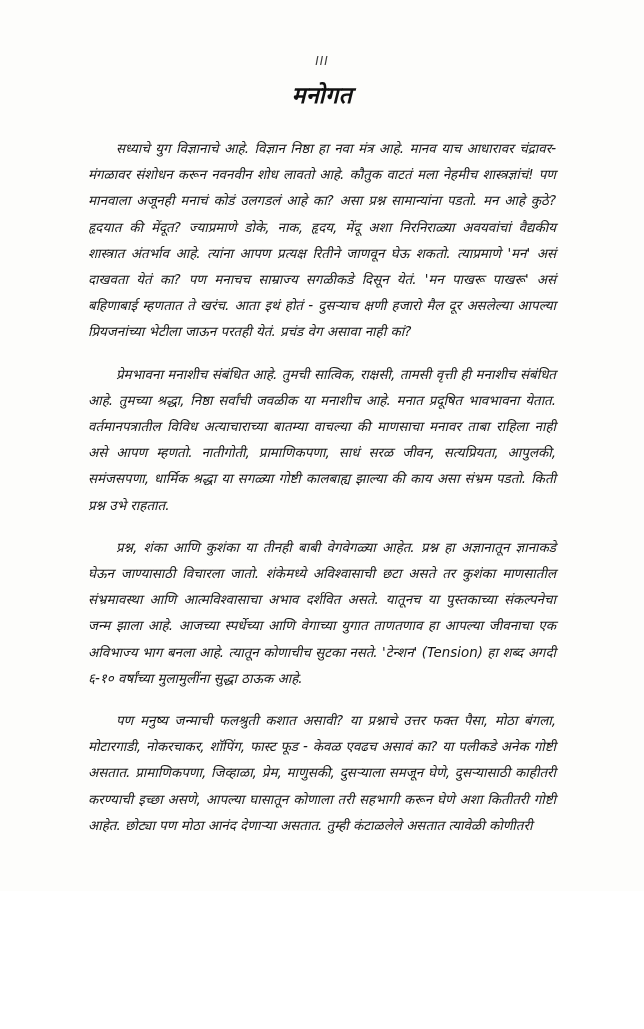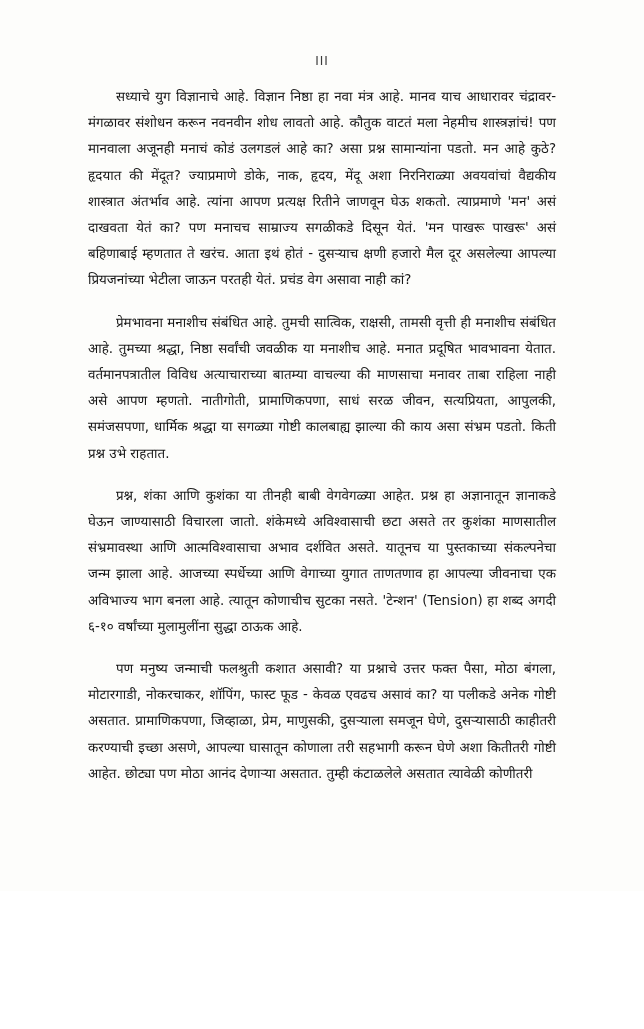--- a/index.html
+++ b/index.html
@@ -14,20 +14,21 @@
     color: #1a1a1a;
     overflow: hidden;
   }
   .page {
     position: relative;
     width: 644px;
     height: 891px;
     background: #fdfdfb;
     box-sizing: border-box;
     padding: 54px 72px 46px 72px;
+    font-style: italic;
   }
   .page-number {
     text-align: center;
     font-size: 12px;
     letter-spacing: 1px;
     color: #3a3a3a;
     margin: 0 0 10px 0;
     font-family: "DejaVu Sans", sans-serif;
   }
   .doc-title {
@@ -56,20 +57,21 @@
     margin-top: 0px;
   }
 </style>
 </head>
 <body>
 
 <div class="page">
 
   <div class="page-number">III</div>
 
+  <h1 class="doc-title">मनोगत</h1>
 
   <div class="body-text">
     <p class="para">सध्याचे युग विज्ञानाचे आहे. विज्ञान निष्ठा हा नवा मंत्र आहे. मानव याच आधारावर चंद्रावर-मंगळावर संशोधन करून नवनवीन शोध लावतो आहे. कौतुक वाटतं मला नेहमीच शास्त्रज्ञांचं! पण मानवाला अजूनही मनाचं कोडं उलगडलं आहे का? असा प्रश्न सामान्यांना पडतो. मन आहे कुठे? हृदयात की मेंदूत? ज्याप्रमाणे डोके, नाक, हृदय, मेंदू अशा निरनिराळ्या अवयवांचां वैद्यकीय शास्त्रात अंतर्भाव आहे. त्यांना आपण प्रत्यक्ष रितीने जाणवून घेऊ शकतो. त्याप्रमाणे 'मन' असं दाखवता येतं का? पण मनाचच साम्राज्य सगळीकडे दिसून येतं. 'मन पाखरू पाखरू' असं बहिणाबाई म्हणतात ते खरंच. आता इथं होतं - दुसऱ्याच क्षणी हजारो मैल दूर असलेल्या आपल्या प्रियजनांच्या भेटीला जाऊन परतही येतं. प्रचंड वेग असावा नाही कां?</p>
     <p class="para">प्रेमभावना मनाशीच संबंधित आहे. तुमची सात्विक, राक्षसी, तामसी वृत्ती ही मनाशीच संबंधित आहे. तुमच्या श्रद्धा, निष्ठा सर्वांची जवळीक या मनाशीच आहे. मनात प्रदूषित भावभावना येतात. वर्तमानपत्रातील विविध अत्याचाराच्या बातम्या वाचल्या की माणसाचा मनावर ताबा राहिला नाही असे आपण म्हणतो. नातीगोती, प्रामाणिकपणा, साधं सरळ जीवन, सत्यप्रियता, आपुलकी, समंजसपणा, धार्मिक श्रद्धा या सगळ्या गोष्टी कालबाह्य झाल्या की काय असा संभ्रम पडतो. किती प्रश्न उभे राहतात.</p>
     <p class="para">प्रश्न, शंका आणि कुशंका या तीनही बाबी वेगवेगळ्या आहेत. प्रश्न हा अज्ञानातून ज्ञानाकडे घेऊन जाण्यासाठी विचारला जातो. शंकेमध्ये अविश्वासाची छटा असते तर कुशंका माणसातील संभ्रमावस्था आणि आत्मविश्वासाचा अभाव दर्शवित असते. यातूनच या पुस्तकाच्या संकल्पनेचा जन्म झाला आहे. आजच्या स्पर्धेच्या आणि वेगाच्या युगात ताणतणाव हा आपल्या जीवनाचा एक अविभाज्य भाग बनला आहे. त्यातून कोणाचीच सुटका नसते. 'टेन्शन' (Tension) हा शब्द अगदी ६-१० वर्षांच्या मुलामुलींना सुद्धा ठाऊक आहे.</p>
     <p class="para">पण मनुष्य जन्माची फलश्रुती कशात असावी? या प्रश्नाचे उत्तर फक्त पैसा, मोठा बंगला, मोटारगाडी, नोकरचाकर, शॉपिंग, फास्ट फूड - केवळ एवढच असावं का? या पलीकडे अनेक गोष्टी असतात. प्रामाणिकपणा, जिव्हाळा, प्रेम, माणुसकी, दुसऱ्याला समजून घेणे, दुसऱ्यासाठी काहीतरी करण्याची इच्छा असणे, आपल्या घासातून कोणाला तरी सहभागी करून घेणे अशा कितीतरी गोष्टी आहेत. छोट्या पण मोठा आनंद देणाऱ्या असतात. तुम्ही कंटाळलेले असतात त्यावेळी कोणीतरी</p>
   </div>
 
 </div>
 

